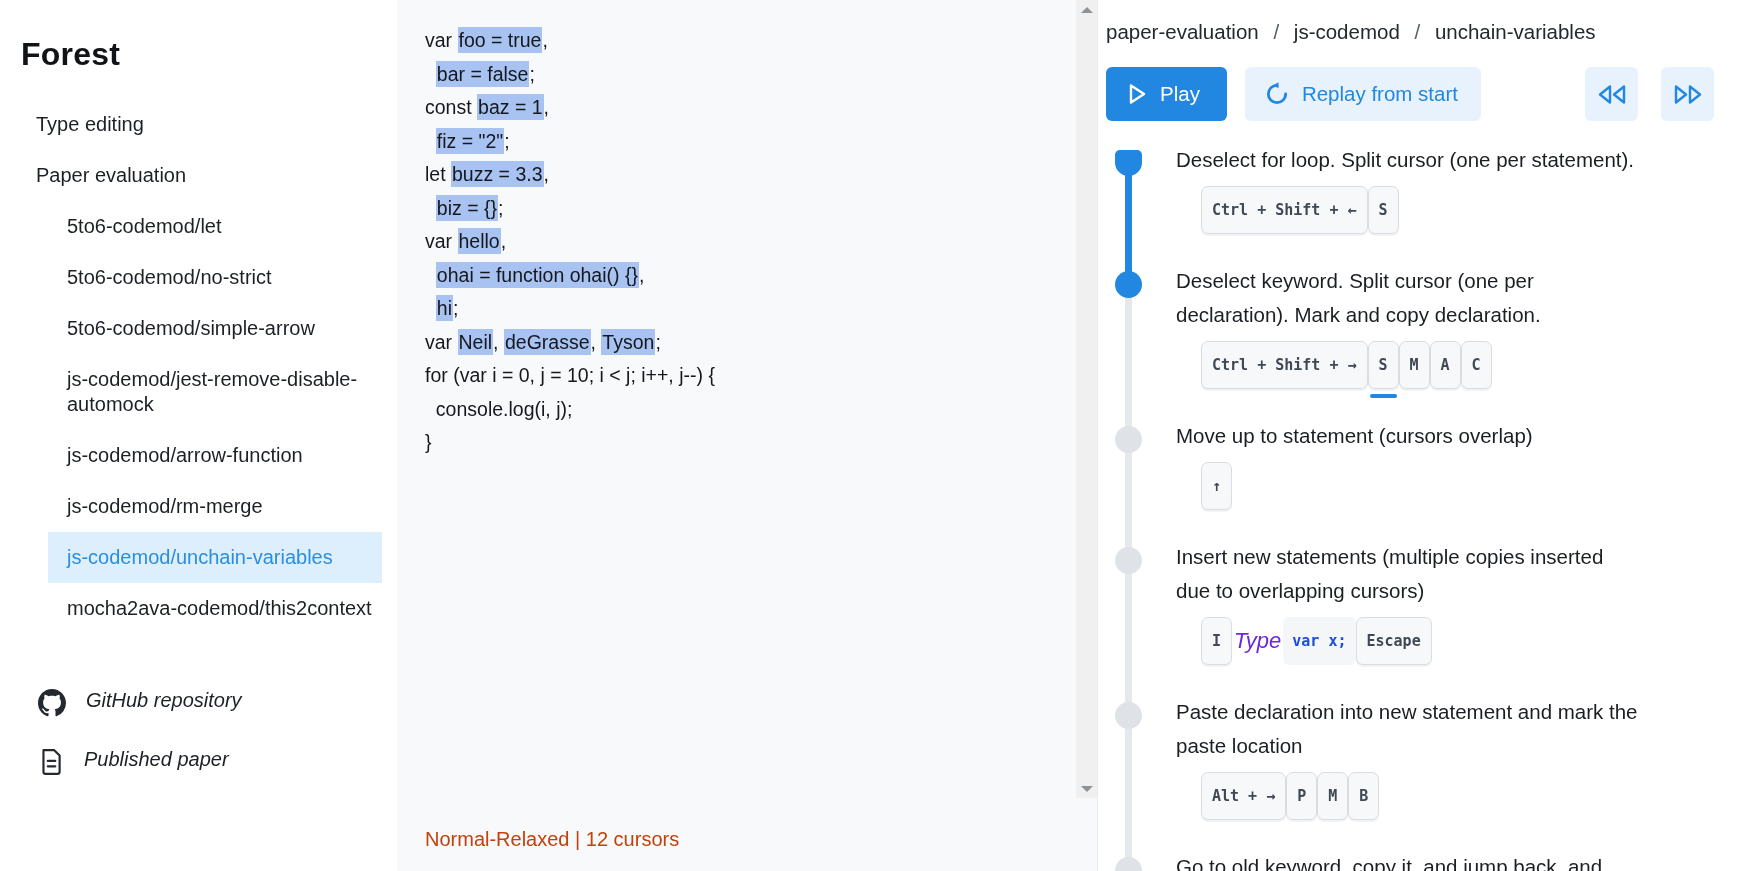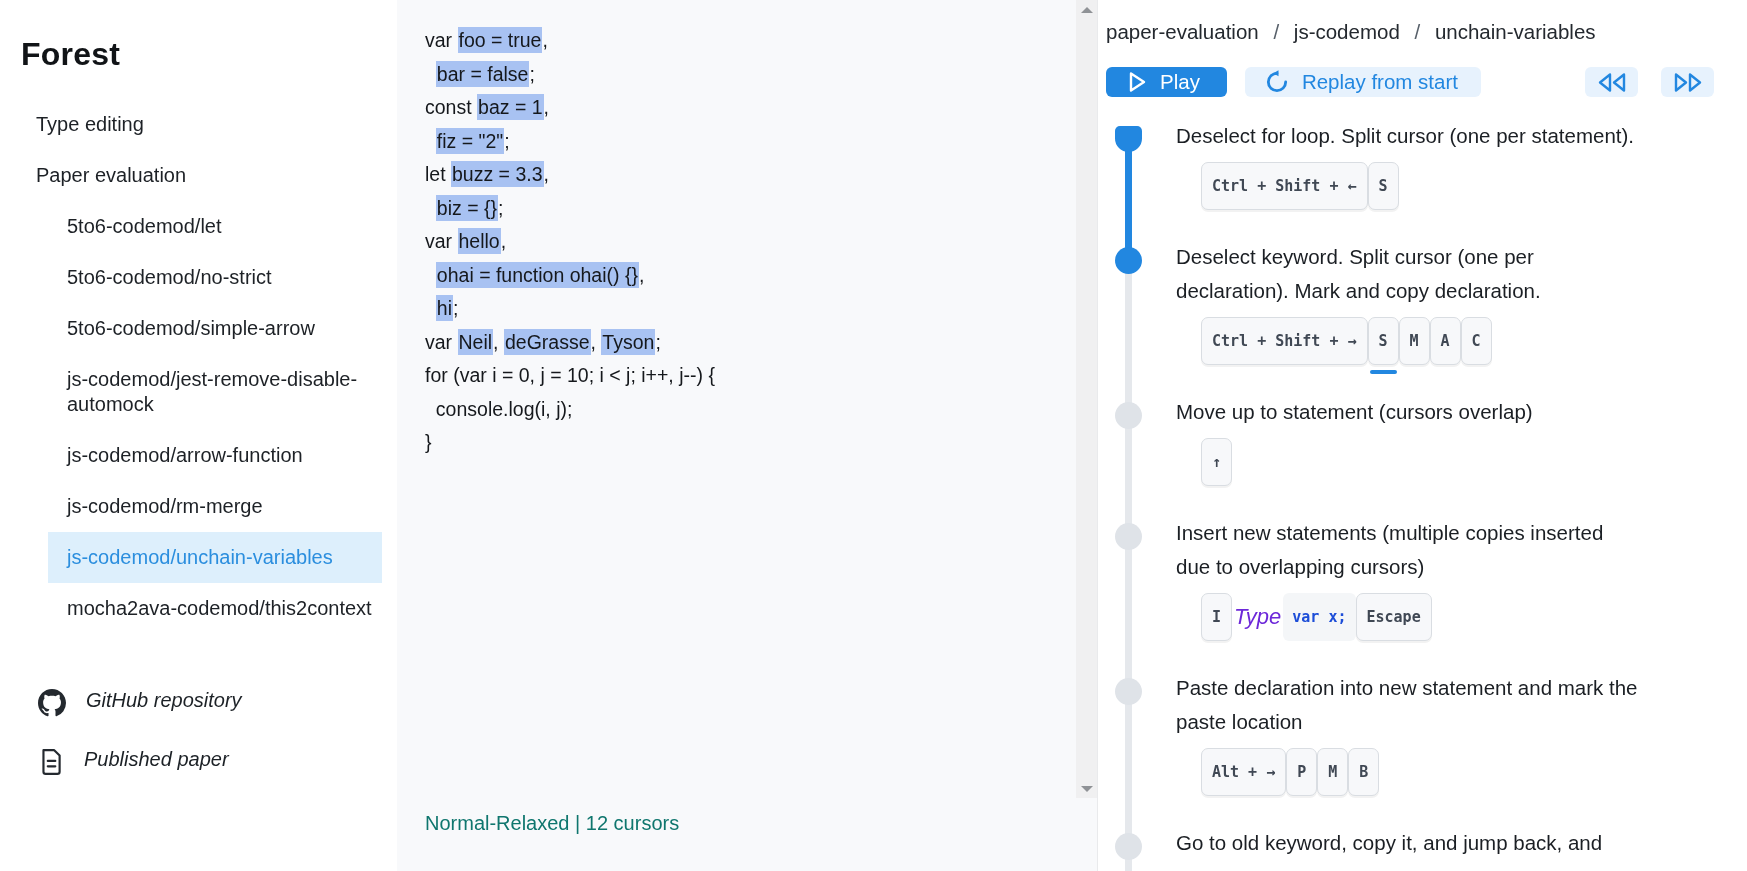--- a/index.html
+++ b/index.html
@@ -20,33 +20,33 @@
   .side-item.l2 { margin:0 15px 0 48px; padding-left:19px; }
   .side-item.selected { background:#ddeffc; color:#2b8ede; }
   .side-links { margin-top:42px; }
   .side-link { display:flex; align-items:flex-start; gap:20px; margin-left:38px; padding:13px 0; font-size:20px; cursor:pointer;font-style:italic; }
   .side-link svg { flex:none; }
 
   
   .editor { width:701px; min-width:701px; background:#f8f9fb; position:relative; border-right:1px solid #e9eaec; }
   .code { padding:24px 40px 0 28px; font-size:19.5px; line-height:33.5px; white-space:pre-wrap; color:#15181c; }
   .hl { background:#a8c2f2; border-radius:0; padding:2px 1px; }
-  .statusbar { position:absolute; left:28px; bottom:36px; font-size:20px; color:#0f766e; }
+  .statusbar { position:absolute; left:28px; bottom:20px; font-size:20px; color:#c2410c; }
   .scrollbar { position:absolute; top:0; right:0; width:21px; bottom:73px; background:#f0f0f1; display:flex; flex-direction:column; justify-content:space-between; align-items:center; }
   .sb-btn { width:21px; height:19px; display:flex; align-items:center; justify-content:center; cursor:pointer; }
   .tri-up { width:0; height:0; border-left:6px solid transparent; border-right:6px solid transparent; border-bottom:6px solid #8f9296; }
   .tri-down { width:0; height:0; border-left:6px solid transparent; border-right:6px solid transparent; border-top:6px solid #8f9296; }
 
   
   .player { flex:1; background:#fff; padding:20px 0 8px 8px; position:relative; overflow:hidden; }
   .breadcrumb { font-size:20.5px; color:#24292f; }
   .crumb { cursor:pointer; }
   .crumb-sep { color:#57606a; padding:0 9px; }
   .controls { display:flex; align-items:center; margin:23px 33px 0 0; }
-  .btn { border:none; border-radius:6px; height:30px; display:flex; align-items:center; cursor:pointer; font-family:inherit; }
+  .btn { border:none; border-radius:6px; height:54px; display:flex; align-items:center; cursor:pointer; font-family:inherit; }
   .btn-play { background:#2287e0; color:#fff; padding:0 27px 0 22px; gap:13px; font-size:20.5px; }
   .btn-replay { background:#e7f2fd; color:#2287e0; padding:0 23px 0 19px; gap:12px; font-size:20.5px; margin-left:18px; }
   .btn-skip { background:#e7f2fd; width:53px; justify-content:center; }
   .btn-skip.rewind { margin-left:auto; }
   .btn-skip.forward { margin-left:23px; }
 
   
   .timeline { margin-top:22px; }
   .step { position:relative; padding:0 0 30px 70px; font-size:20.5px; line-height:34px; color:#1b1f24; }
   .step-text { max-width:465px; }

